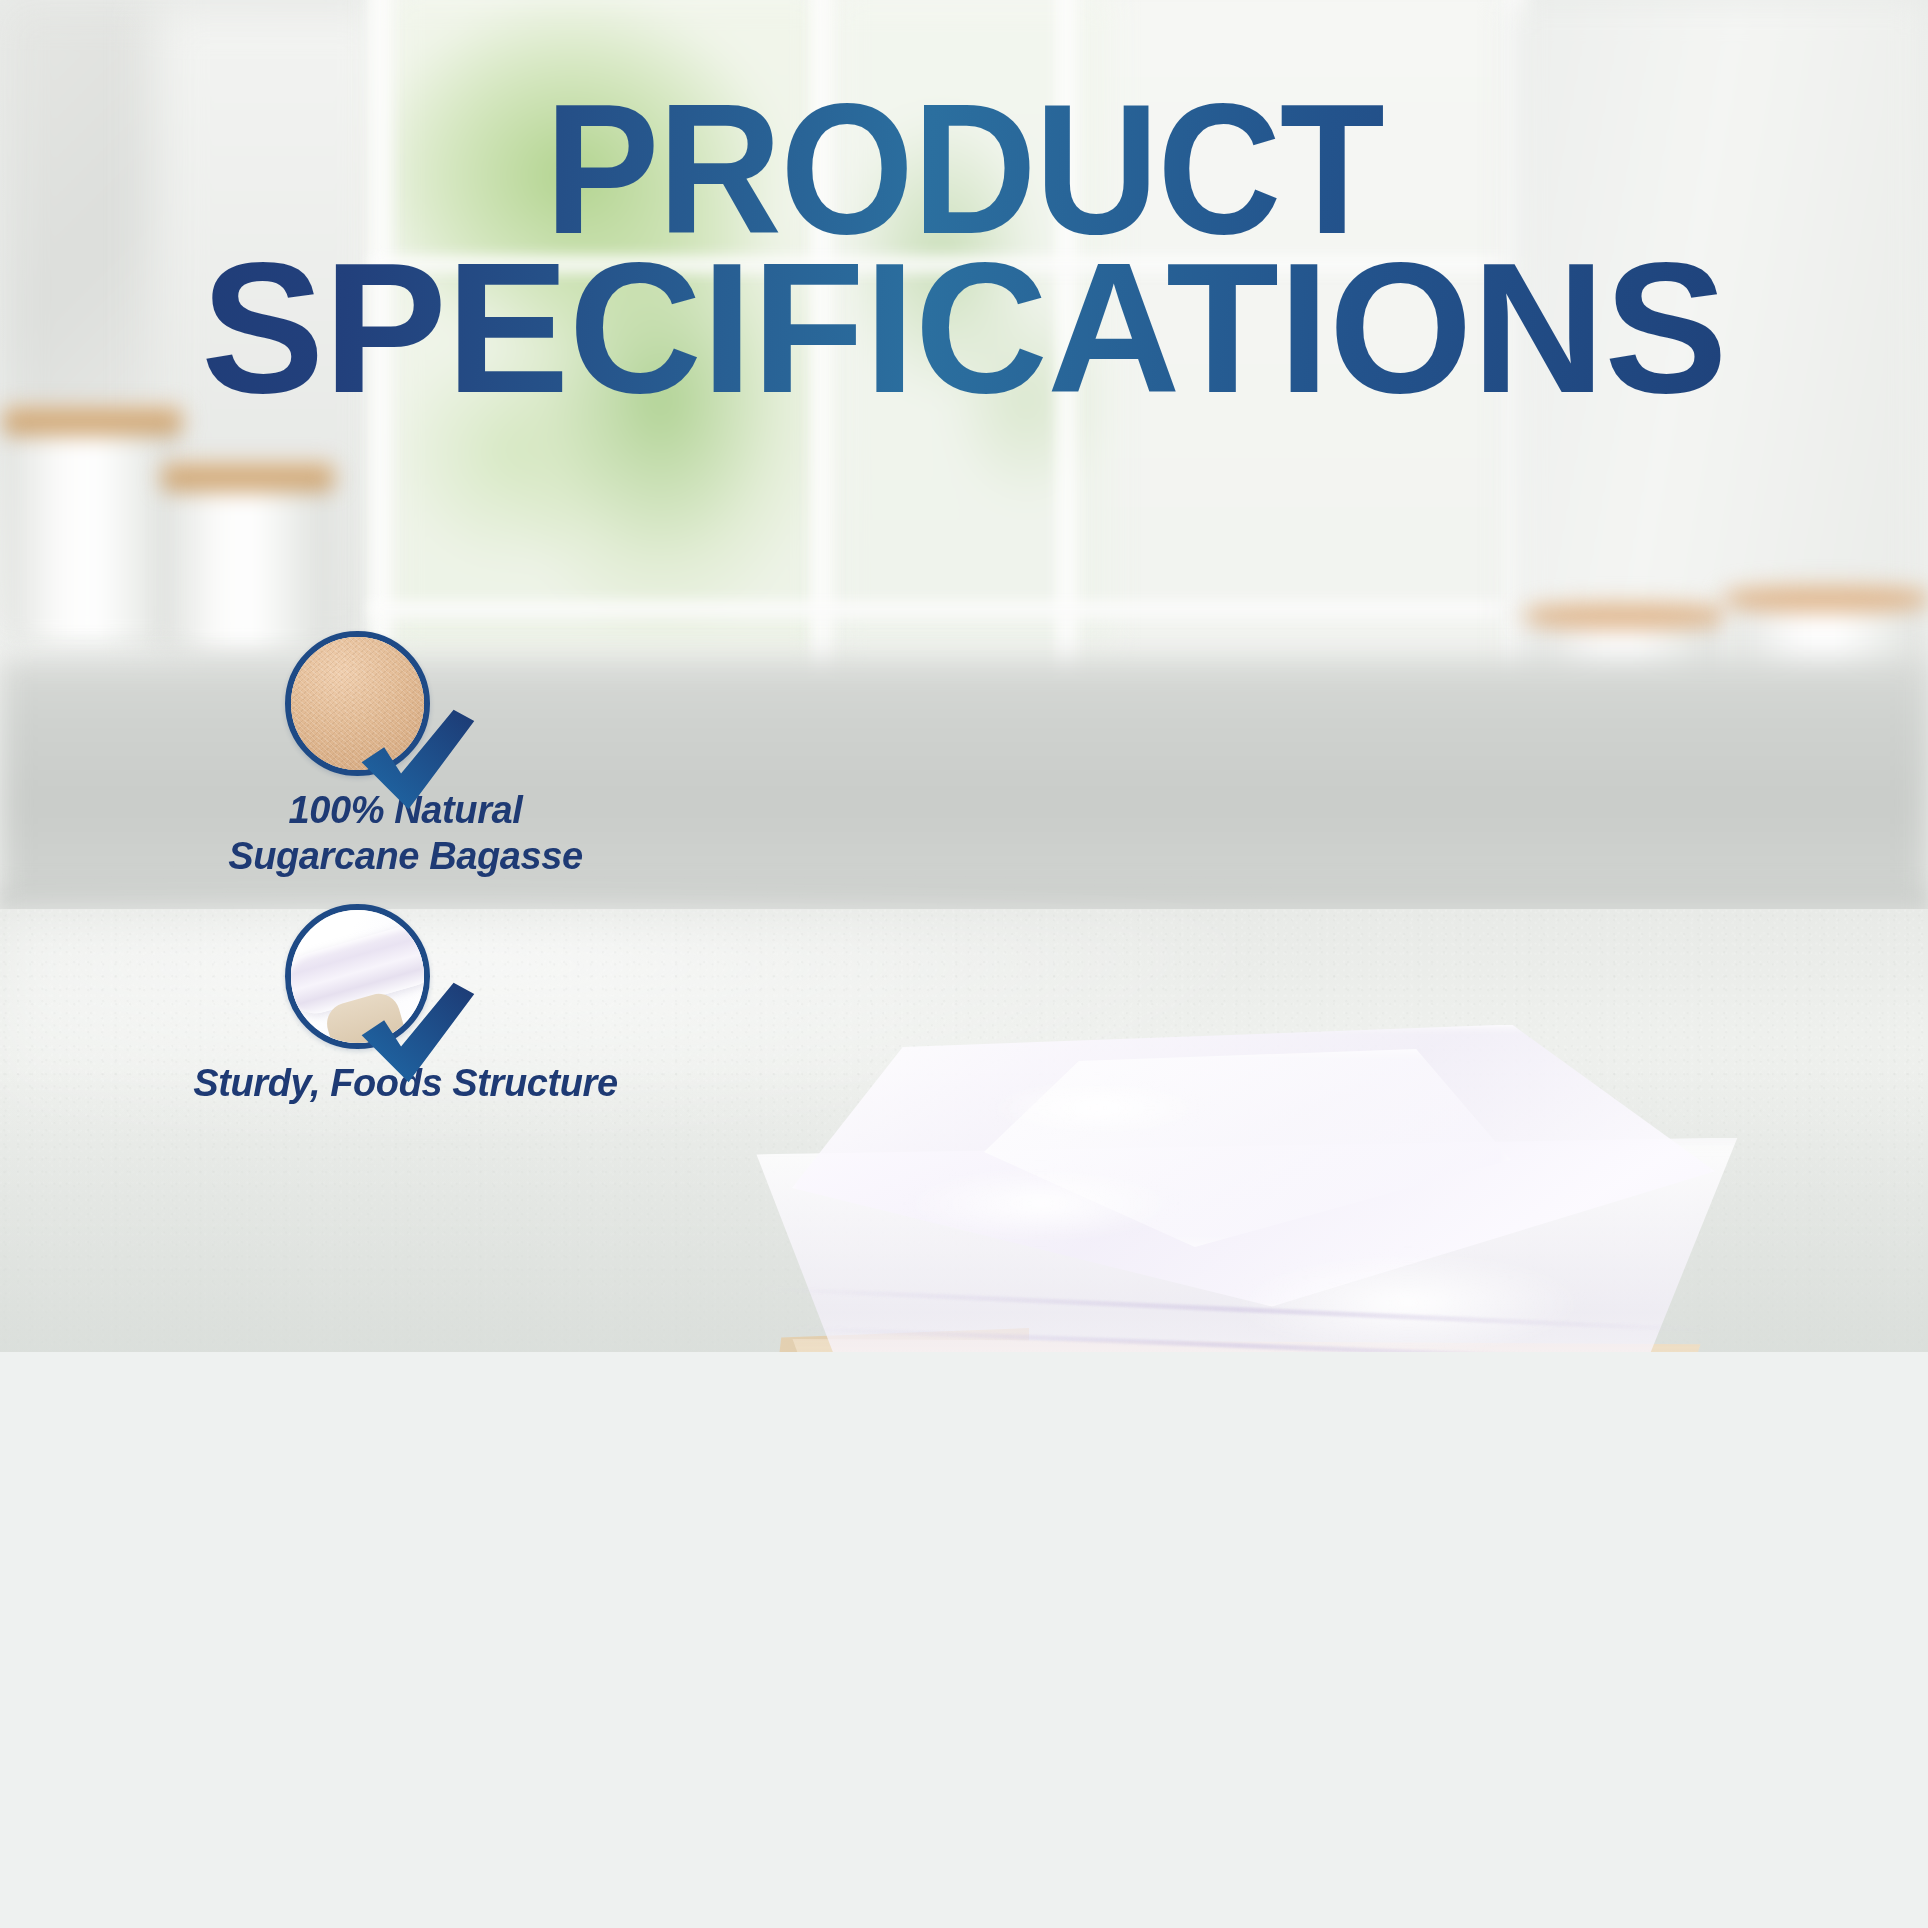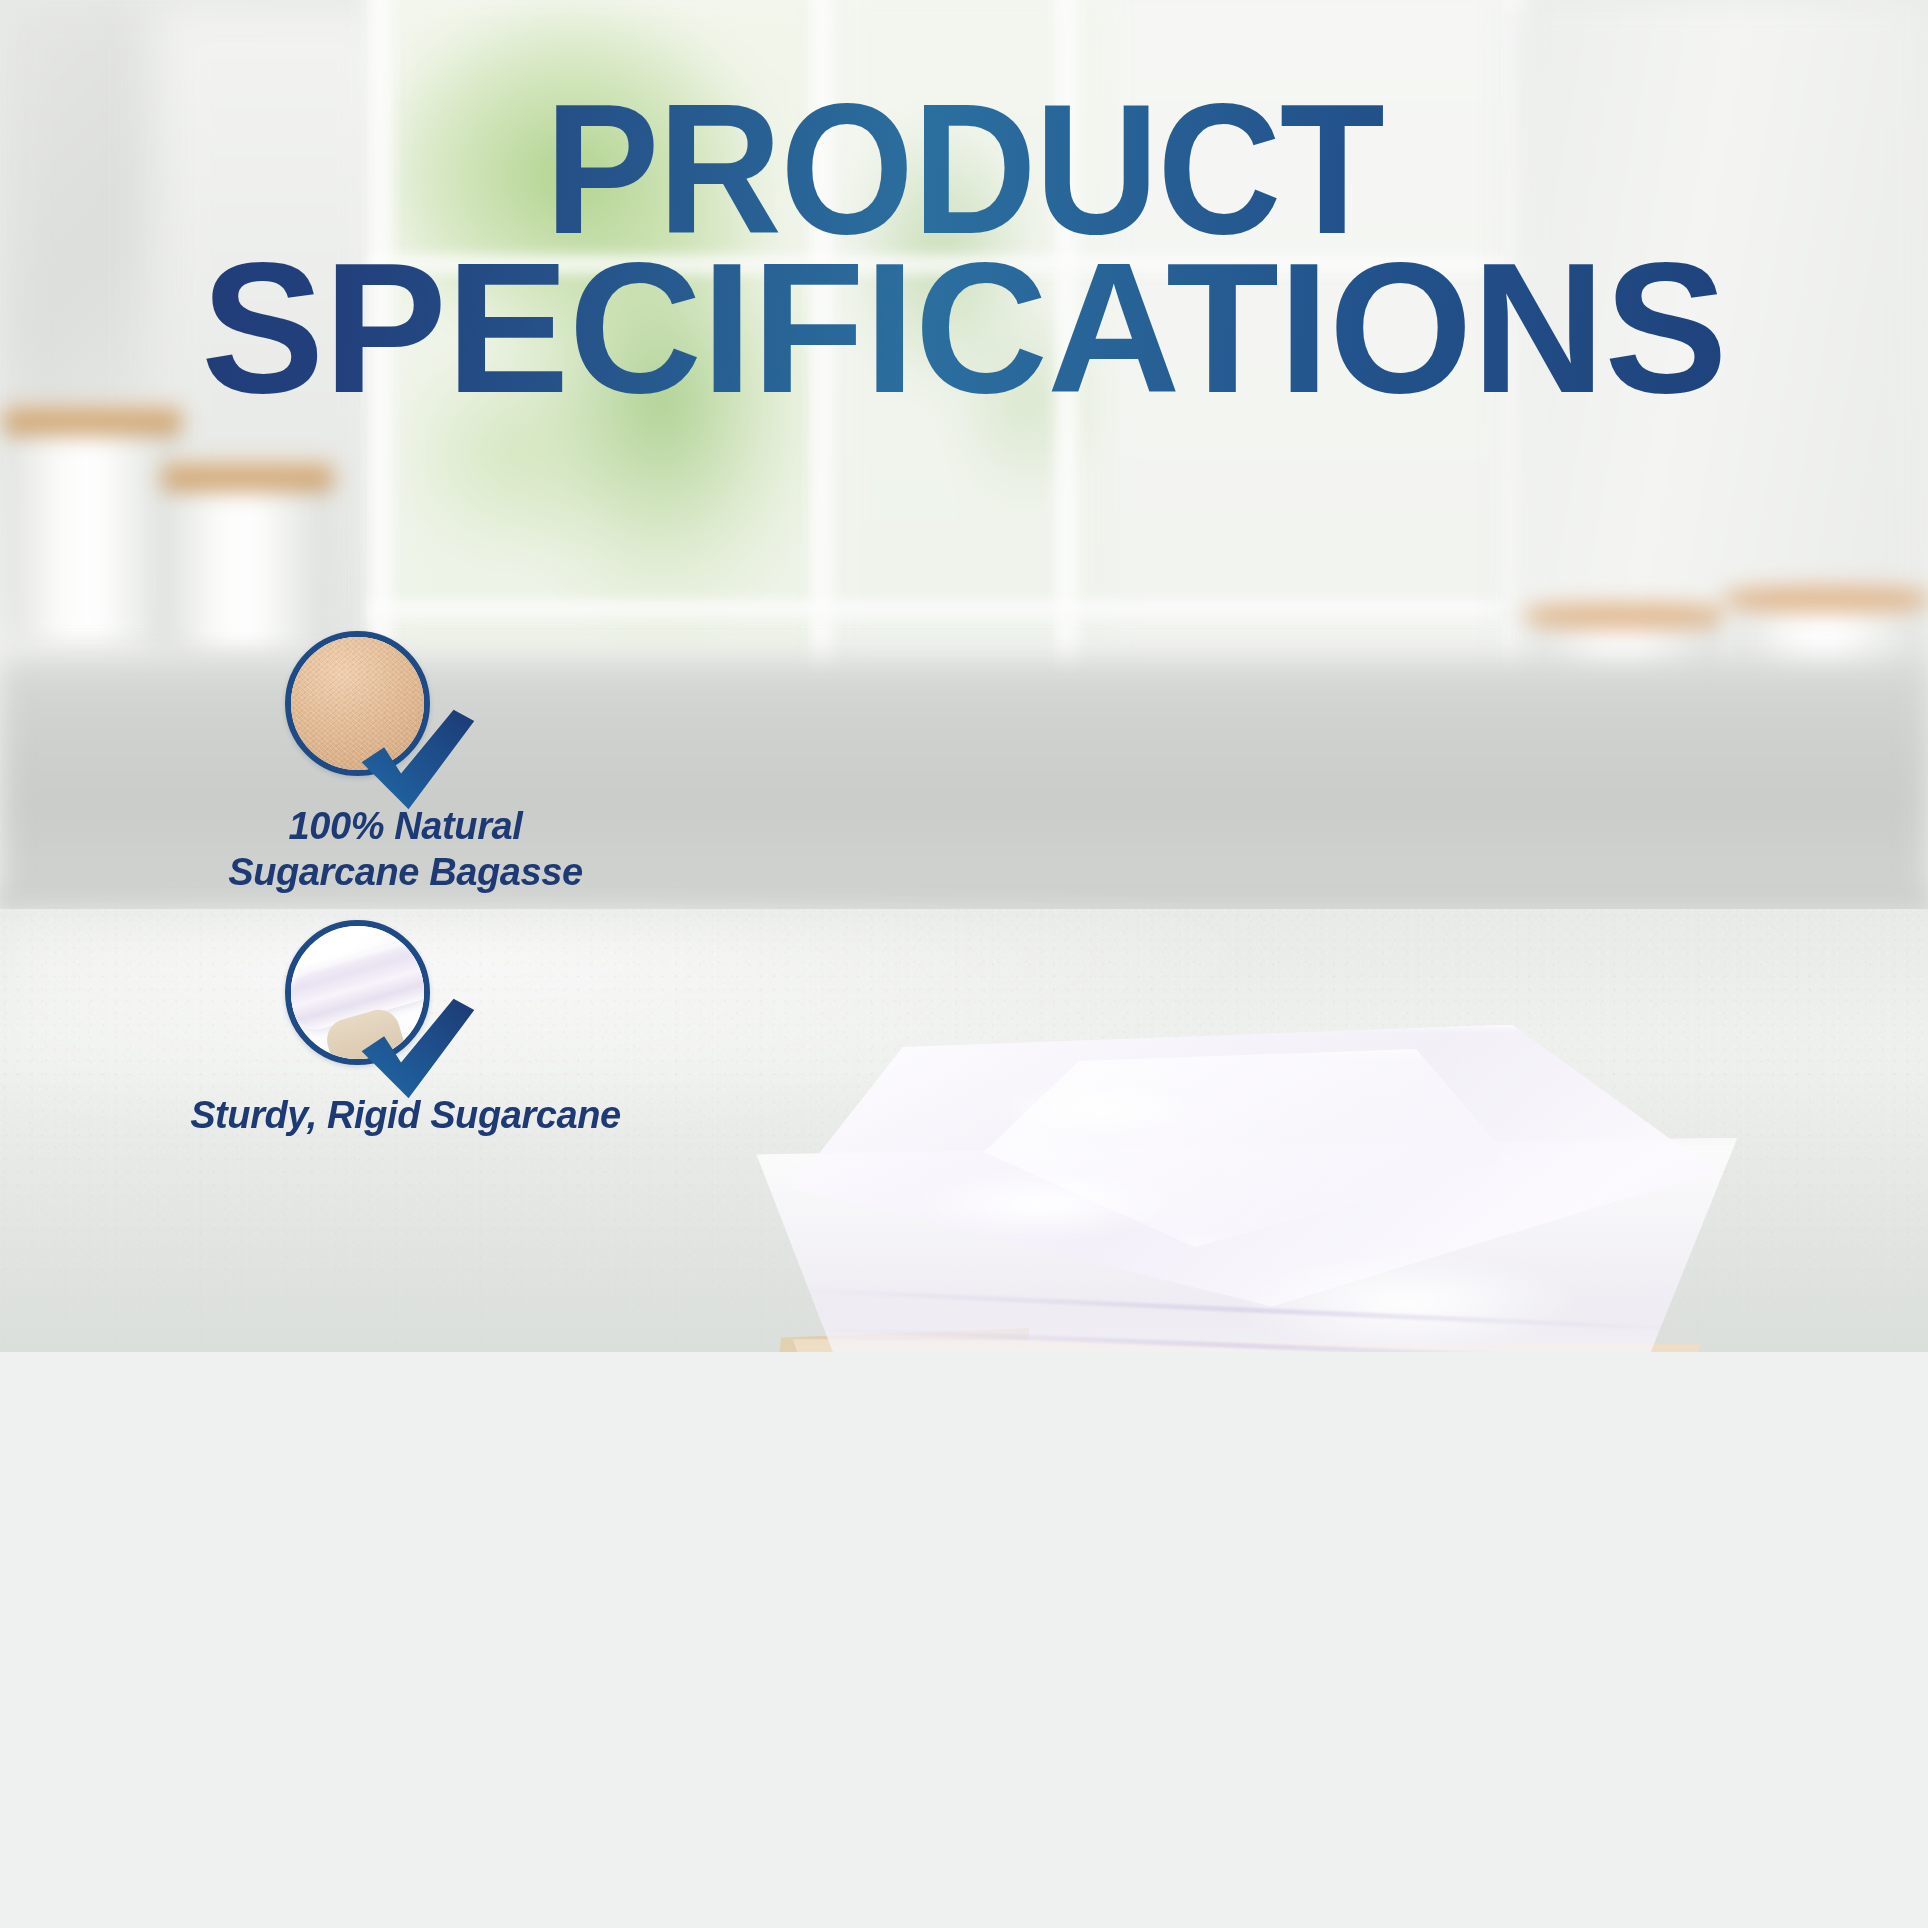--- a/index.html
+++ b/index.html
@@ -223,21 +223,21 @@
   .check{
     position:absolute;left:252px;top:73px;width:122px;height:111px;
     z-index:3;pointer-events:none;
   }
   .feature-label{
     color:#1e3a74;
     font-weight:700;font-style:italic;
     font-size:38px;line-height:1.22;
     letter-spacing:-0.4px;
     text-align:center;
-    margin-top:21px;
+    margin-top:5px;
     white-space:pre-line;
   }
 
   
   .product{position:absolute;left:659px;top:1017px;width:1205px;height:734px;z-index:5;}
   .prod-shadow{
     position:absolute;left:56px;top:490px;width:1111px;height:235px;
     background:radial-gradient(ellipse 527px 104px at 50% 50%, rgba(128,134,130,.42), rgba(128,134,130,0) 72%);
     filter:blur(17px);
   }
@@ -381,21 +381,21 @@
         <svg class="check" viewBox="0 0 130 118">
           <defs>
               <linearGradient id="ck3" x1="0" y1="1" x2="1" y2="0">
             <stop offset="0" stop-color="#1f6aa8"></stop>
                 <stop offset="1" stop-color="#1d3a74"></stop>
           </linearGradient>
             </defs>
           <path d="M6 62 L30 46 L48 74 L104 6 L126 18 L56 112 Z" fill="url(#ck3)"></path>
         </svg>
       </div>
-      <div class="feature-label">Sturdy, Rigid Sugarcane</div>
+      <div class="feature-label">Sturdy, Foods Structure</div>
     </div>
 
 
   </div>
 
   <div class="product">
     <div class="prod-shadow"></div>
 
     <div class="tray">
       <div class="tray-left"></div>

